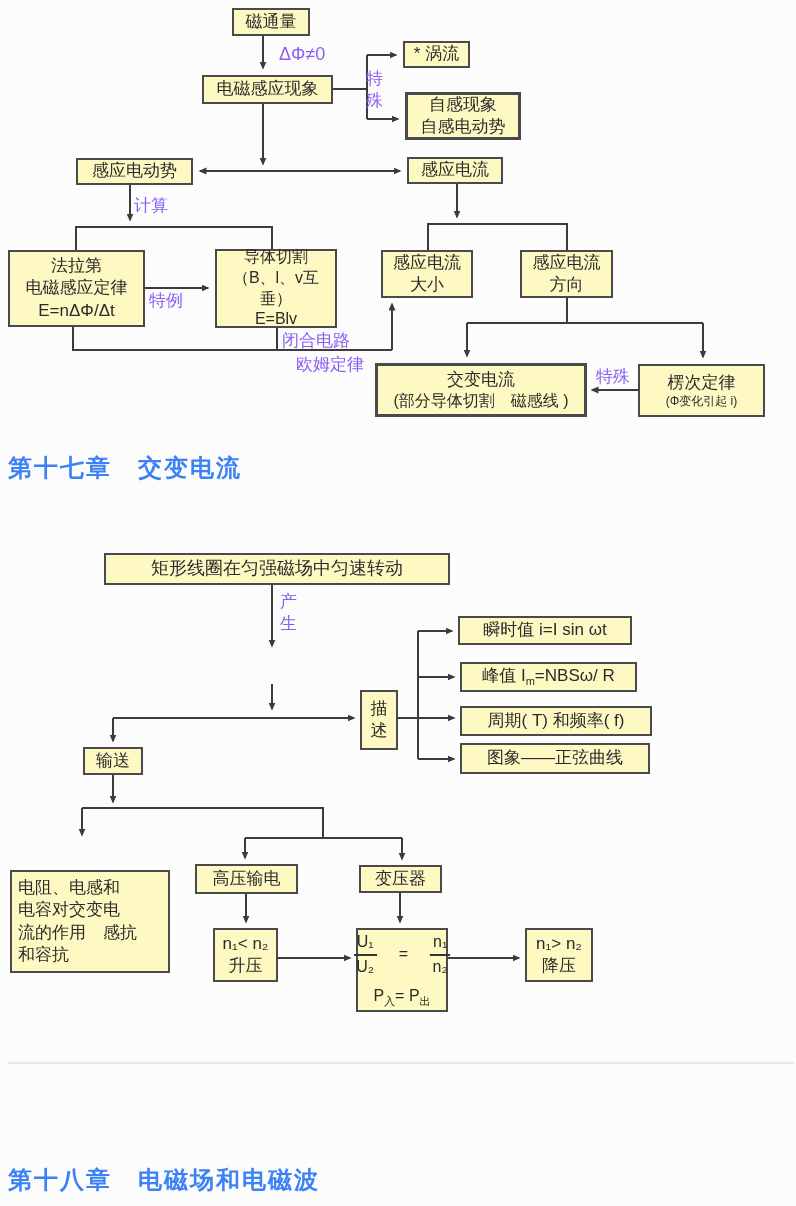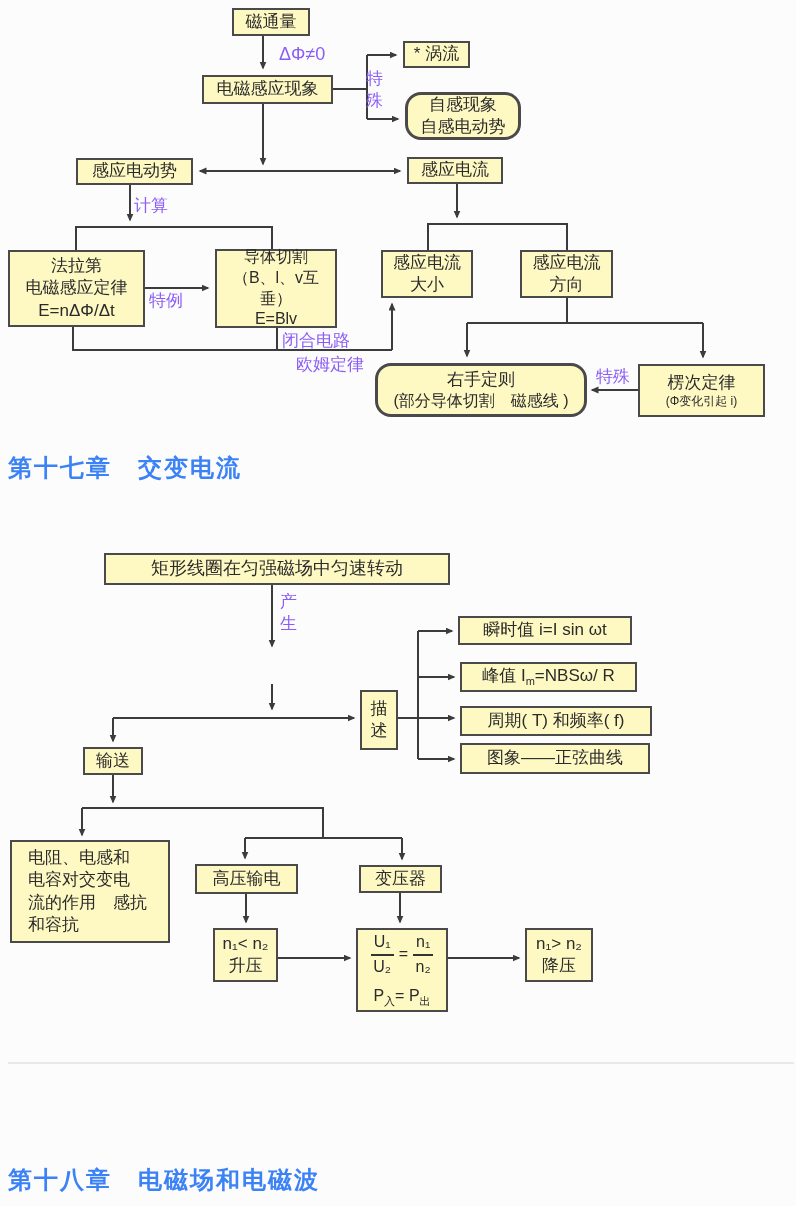--- a/index.html
+++ b/index.html
@@ -2,30 +2,30 @@
 <html><head>
 <meta charset="utf-8">
 <style>
   html,body{margin:0;padding:0;background:#ffffff;}
   #page{position:relative;width:796px;height:1206px;background:#fcfcfc;overflow:hidden;
         font-family:"Liberation Sans","DejaVu Sans",sans-serif;color:#2b2b2b;}
   #wires{position:absolute;left:0;top:0;width:796px;height:1206px;}
   .box{position:absolute;box-sizing:border-box;background:#fef9c3;border:2px solid #4a4a4a;
        display:flex;flex-direction:column;align-items:center;justify-content:center;
        text-align:center;font-size:17px;line-height:1.3;color:#2b2b2b;}
-  .b3{border-width:3px;border-radius:16px;}
-  .left{align-items:flex-start;text-align:left;padding-left:16px;}
+  .b3{border-width:3px;}
+  .left{align-items:flex-start;text-align:left;padding-left:6px;margin-top:30px;}
   .lbl{position:absolute;font-size:17px;line-height:1.2;color:#8b5cf6;white-space:nowrap;}
   .vert{white-space:normal;word-break:break-all;width:20px;line-height:1.3;}
   .chapter{position:absolute;font-size:24px;font-weight:bold;color:#3b82f6;letter-spacing:2px;white-space:nowrap;}
   .divider{position:absolute;left:8px;width:786px;height:2px;background:#e8e8e8;}
   .frac{display:inline-block;text-align:center;vertical-align:middle;}
   .frac .ft{display:block;border-bottom:2px solid #333;padding:0 3px 1px;}
   .frac .fb{display:block;padding-top:1px;}
-  .frow{display:flex;align-items:center;justify-content:flex-end;gap:5px;font-size:16px;}
+  .frow{display:flex;align-items:center;justify-content:flex-end;gap:22px;font-size:16px;}
   .pw{margin-top:8px;font-size:16px;}
   sub{font-size:11px;}
 </style>
 </head>
 <body>
 
 <div id="page">
 
   <svg id="wires" viewBox="0 0 796 1206" xmlns="http://www.w3.org/2000/svg">
     <defs>
@@ -127,21 +127,21 @@
     <span>感应电流</span>
     <span>大小</span>
   </div>
 
   <div class="box" style="left:520px;top:250px;width:93px;height:48px">
     <span>感应电流</span>
     <span>方向</span>
   </div>
 
   <div class="box b3" style="left:375px;top:363px;width:212px;height:54px">
-    <span>右手定则</span>
+    <span>交变电流</span>
     <span style="font-size:16px">(部分导体切割　磁感线 )</span>
   </div>
 
   <div class="lbl" style="left:596px;top:367px">特殊</div>
 
   <div class="box" style="left:638px;top:364px;width:127px;height:53px">
     <span>楞次定律</span>
     <span style="font-size:12px">(Φ变化引起 i)</span>
   </div>
 

